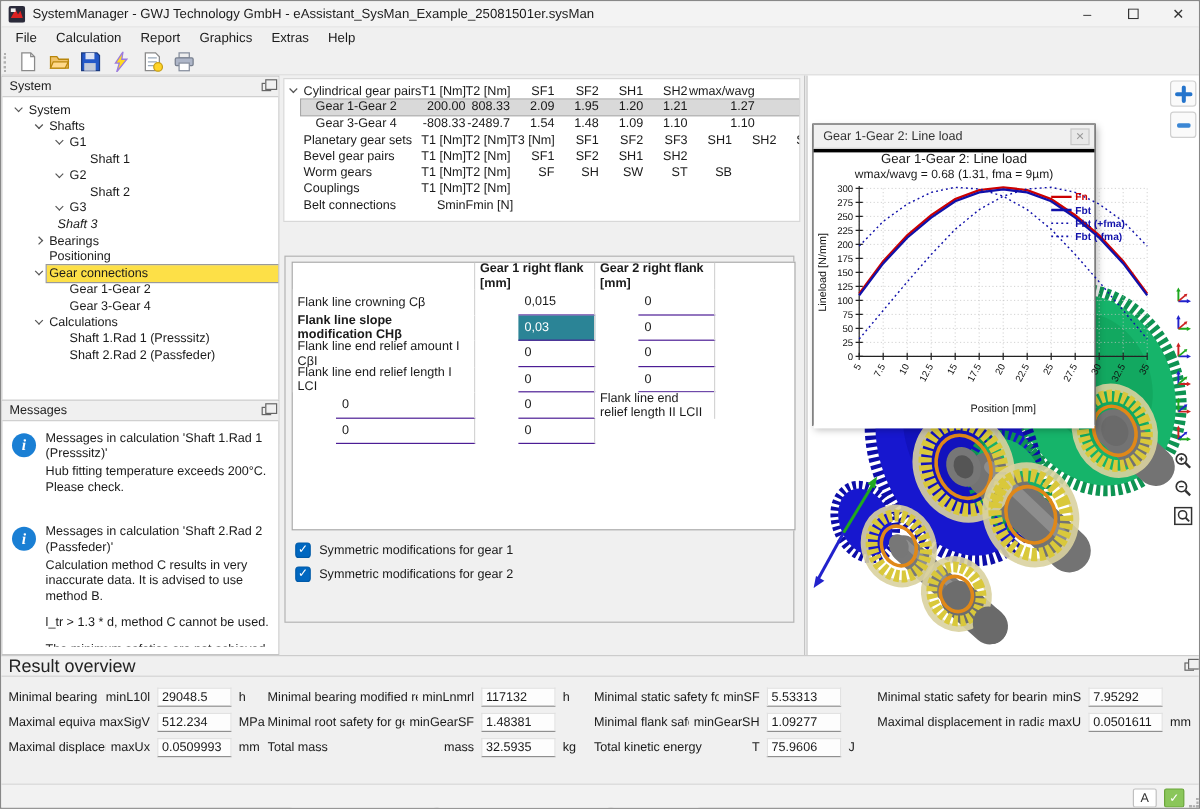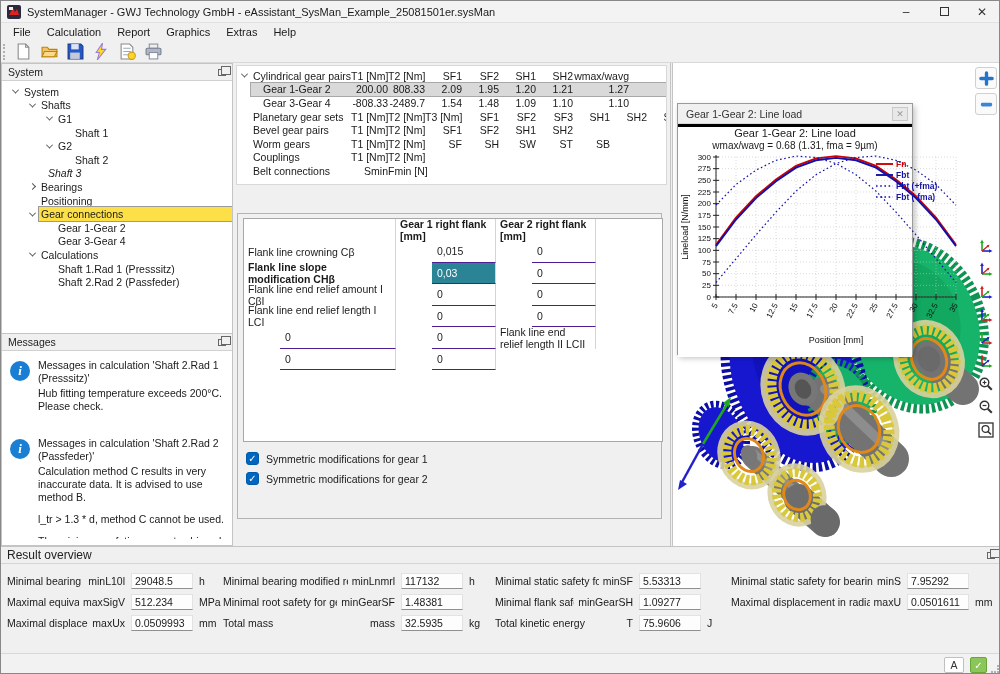--- a/index.html
+++ b/index.html
@@ -83,21 +83,21 @@
   .fw-title{height:20px;background:#f0f0f0;border-bottom:1px solid #d8d8d8;display:flex;align-items:center;padding:0 4px 0 8px;}
   .fw-title-text{flex:1;font-size:10.5px;color:#333;}
   .fw-close{width:16px;height:14px;background:#e8e8e8;border:1px solid #c8c8c8;color:#999;font-size:9px;line-height:12px;text-align:center;}
   .fw-body{position:relative;height:230px;background:#fff;}
   .chart-title{text-align:center;font-size:11px;color:#1a1a1a;margin-top:3px;}
   .chart-subtitle{text-align:center;font-size:10px;color:#1a1a1a;margin-top:1px;}
   #chart-svg{display:block;margin:0 auto;}
   
   .result-panel{position:absolute;left:0;top:545px;width:1000px;height:107px;background:#f0f0f0;border-top:1px solid #c4c4c4;}
   .rp-header{height:17px;background:#f0f0f0;border-bottom:1px solid #d4d4d4;display:flex;align-items:center;padding:0 4px 0 6px;}
-  .rp-header .ph-label{font-size:12px;color:#222;flex:1;}
+  .rp-header .ph-label{font-size:15px;color:#222;flex:1;}
   .result-grid{position:relative;height:88px;}
   .rcol{position:absolute;top:7px;}
   .field{display:flex;align-items:center;height:20px;margin-bottom:1px;}
   .flabel{flex:1;font-size:10.5px;color:#1a1a1a;white-space:nowrap;overflow:hidden;}
   .fsym{font-size:10.5px;color:#1a1a1a;margin:0 6px 0 4px;white-space:nowrap;}
   .fval{width:62px;flex:none;font-size:10.5px;color:#1a1a1a;background:#fdfdfd;border:1px solid #e2e2e2;border-bottom:1px solid #8f8f8f;padding:1px 3px;}
   .funit{width:26px;flex:none;font-size:10.5px;color:#1a1a1a;padding-left:6px;}
   
   .statusbar{position:absolute;left:0;top:652px;width:1000px;height:22px;background:#f2f2f2;border-top:1px solid #d8d8d8;display:flex;align-items:center;justify-content:flex-end;padding-right:14px;}
   .sb-a{width:20px;height:16px;background:#fff;border:1px solid #c0c0c0;border-radius:2px;font-size:10.5px;color:#333;text-align:center;line-height:15px;margin-right:6px;}
@@ -227,20 +227,28 @@
         <span class="rowbody">
               <span class="tree-label">G2</span>
             </span>
       </div>
           <div class="tree-row" style="padding-left: 57px;">
         <span class="tree-exp"></span>
         <span class="rowbody">
               <span class="tree-label">Shaft 2</span>
             </span>
       </div>
+          <div class="tree-row" style="padding-left: 40px;">
+        <span class="tree-exp">
+              <span class="chev down"></span>
+            </span>
+        <span class="rowbody">
+              <span class="tree-label">G3</span>
+            </span>
+      </div>
           <div class="tree-row" style="padding-left: 30px; font-style: italic;">
         <span class="tree-exp"></span>
         <span class="rowbody">
               <span class="tree-label">Shaft 3</span>
             </span>
       </div>
           <div class="tree-row" style="padding-left: 23px;">
         <span class="tree-exp">
               <span class="chev right"></span>
             </span>
@@ -299,21 +307,21 @@
 
     <div class="panel messages-panel">
       <div class="panel-header">
         <span class="ph-label">Messages</span>
         <span class="float-icon"></span>
       </div>
       <div class="messages-body" id="messages-list">
           <div class="message">
         <span class="info-icon">i</span>
         <div class="msg-text">
-              <p>Messages in calculation 'Shaft 2.Rad 1 (Presssitz)'</p>
+              <p>Messages in calculation 'Shaft 1.Rad 1 (Presssitz)'</p>
               <p>Hub fitting temperature exceeds 200°C. Please check.</p>
             </div>
       </div>
           <div class="message">
         <span class="info-icon">i</span>
         <div class="msg-text">
               <p>Messages in calculation 'Shaft 2.Rad 2 (Passfeder)'</p>
               <p>Calculation method C results in very inaccurate data. It is advised to use method B.</p>
               <p>l_tr &gt; 1.3 * d, method C cannot be used.</p>
               <p>The minimum safeties are not achieved.</p>

